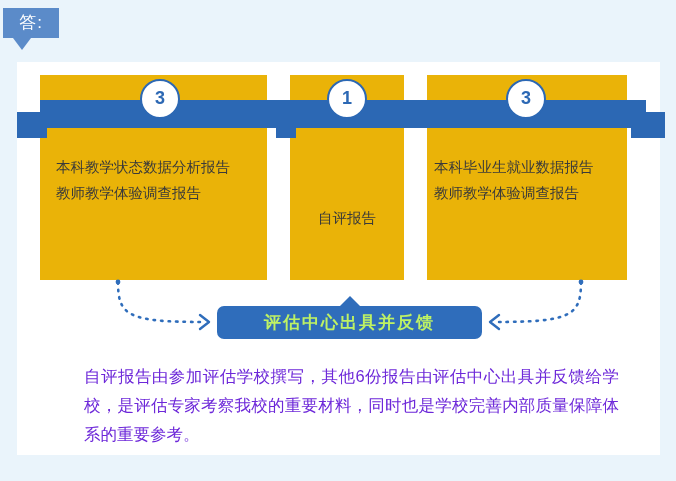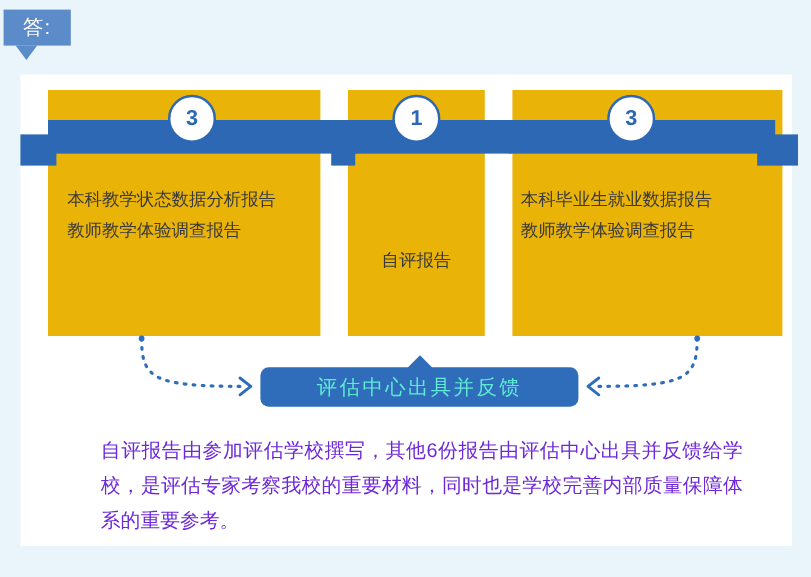--- a/index.html
+++ b/index.html
@@ -53,21 +53,21 @@
   }
 
   
   .panel {
     position: absolute;
     background: #eab308;
     z-index: 10;
   }
   #panel-left   { left: 40px;  top: 75px; width: 227px; height: 205px; }
   #panel-center { left: 290px; top: 75px; width: 114px; height: 205px; }
-  #panel-right  { left: 427px; top: 75px; width: 225px; height: 205px; }
+  #panel-right  { left: 427px; top: 75px; width: 200px; height: 205px; }
 
   .panel-text {
     position: absolute;
     left: 0;
     right: 0;
     color: #3a3a3a;
     font-size: 14.5px;
     line-height: 26px;
     white-space: nowrap;
   }
@@ -141,23 +141,23 @@
 
   
   #feedback-pill {
     position: absolute;
     left: 217px;
     top: 306px;
     width: 265px;
     height: 33px;
     background: #2f6dbb;
     border-radius: 7px;
-    color: #5eead4;
+    color: #bef264;
     font-size: 17px;
-    font-weight: normal;
+    font-weight: bold;
     line-height: 33px;
     text-align: center;
     letter-spacing: 2px;
     z-index: 25;
   }
   #feedback-pill .notch {
     position: absolute;
     left: 122px;
     top: -10px;
     width: 0;

